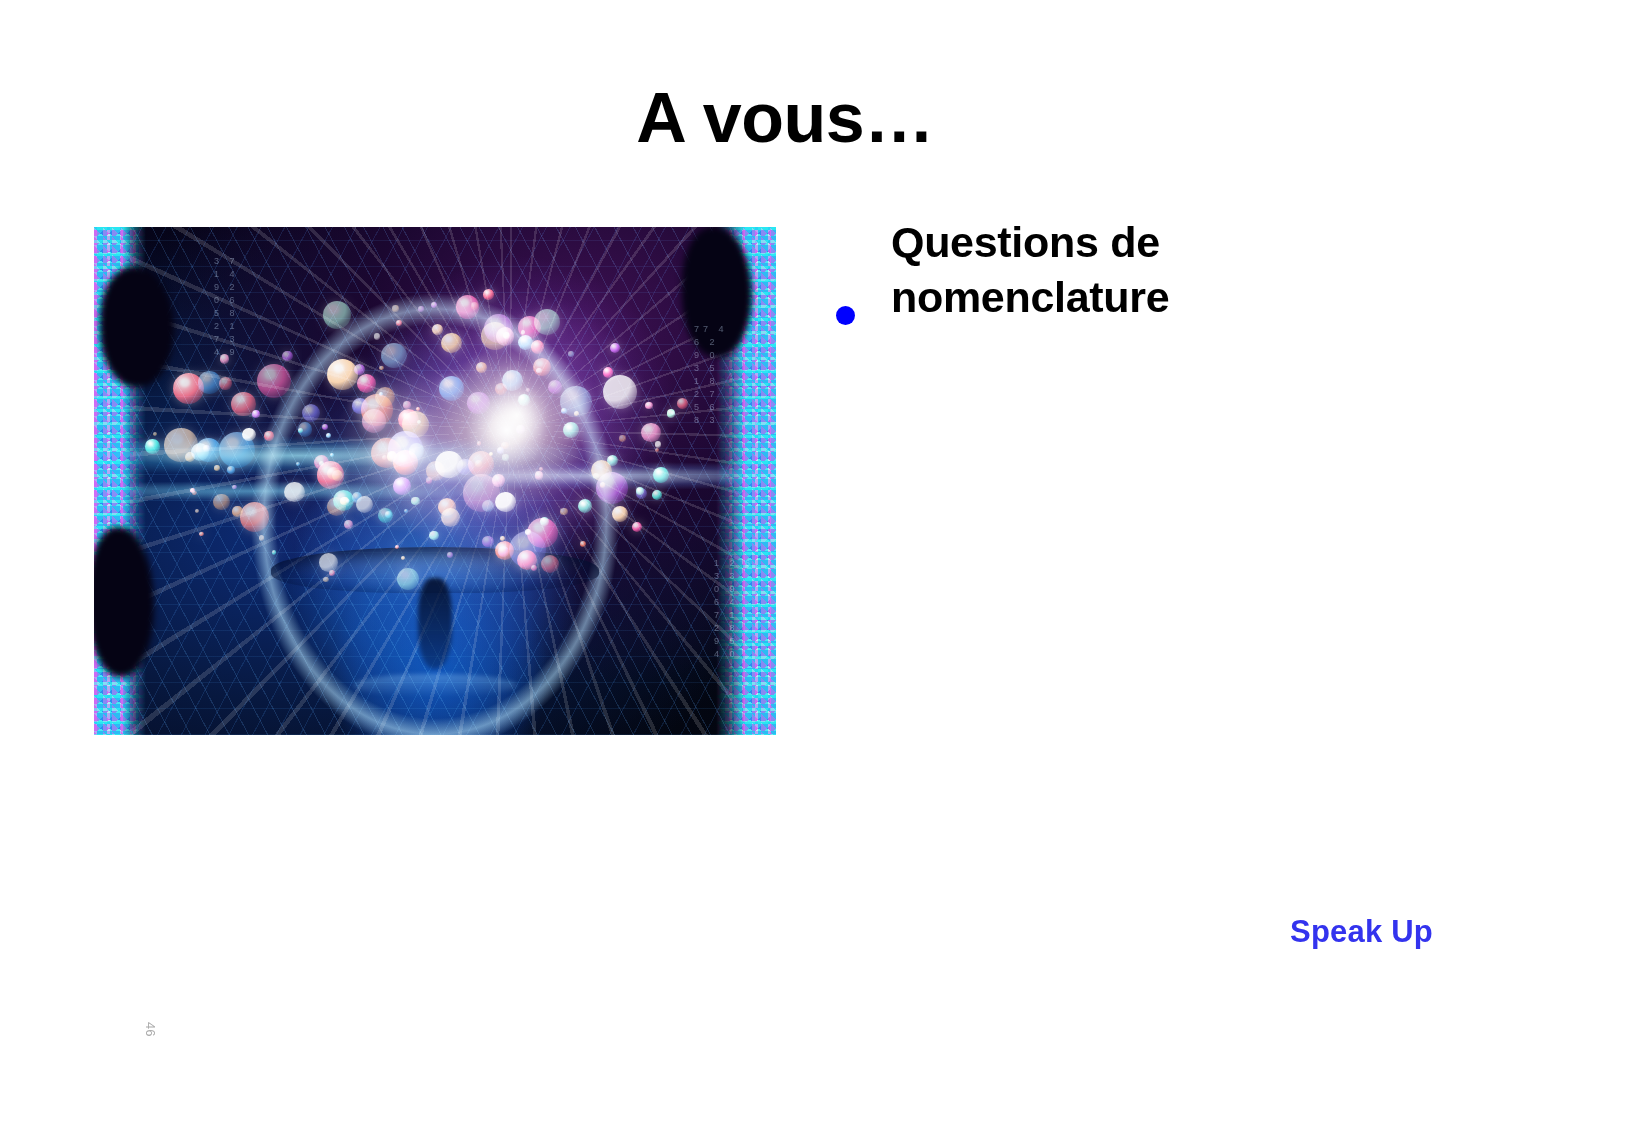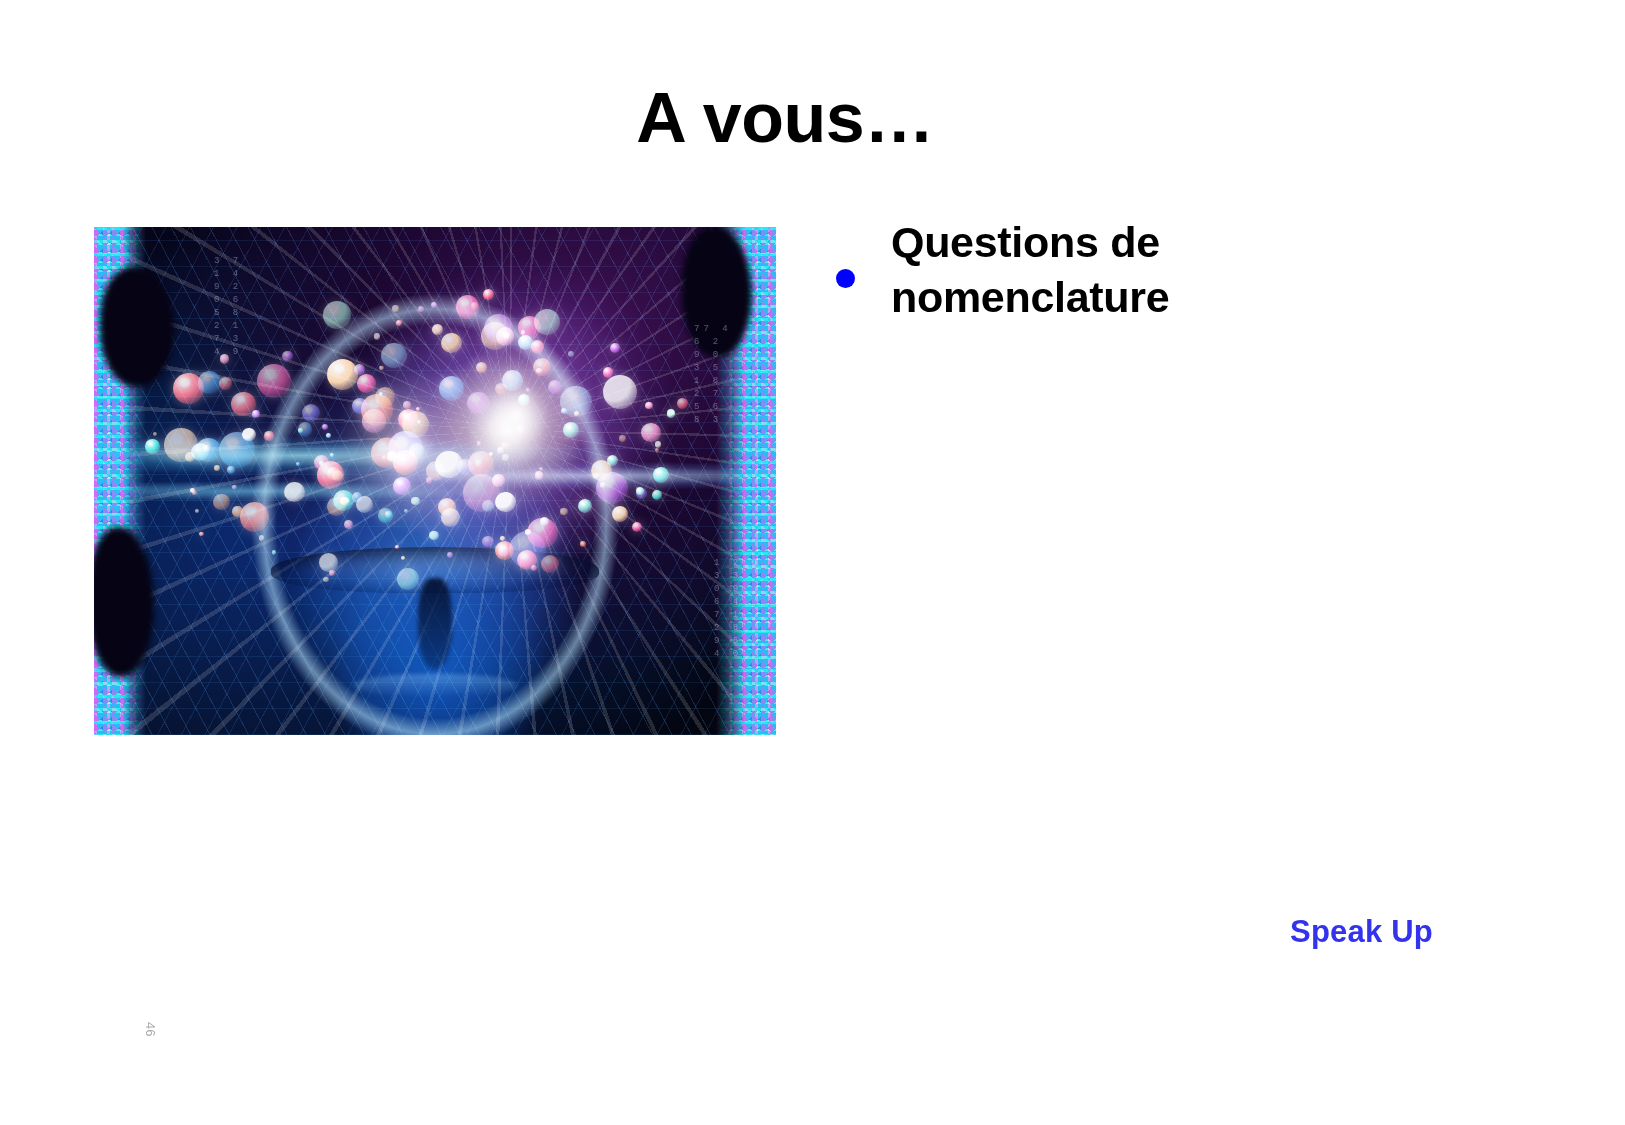--- a/index.html
+++ b/index.html
@@ -148,38 +148,38 @@
   
   .edge-blob {
     position: absolute;
     background: #050314;
     border-radius: 45% 55% 50% 50%;
     filter: blur(3px);
   }
   
   .digits {
     position: absolute;
-    font-family: Liberation Mono, monospace;
+    font-family: Liberation Sans, sans-serif;
     font-size: 9px;
     line-height: 13px;
     color: rgba(200,225,255,0.38);
     letter-spacing: 4px;
     white-space: pre;
     mix-blend-mode: screen;
     user-select: none;
   }
 
   
   #bullet-block {
     position: absolute;
     left: 836px;
     top: 215px;
     width: 520px;
   }
-  .bullet-row { display: flex; align-items: center; }
+  .bullet-row { display: flex; align-items: flex-end; }
   .bullet-dot {
     width: 19px; height: 19px;
     border-radius: 50%;
     background: #0000ff;
     flex: 0 0 19px;
     margin-top: 17px;
   }
   .bullet-text {
     margin-left: 36px;
     font-size: 43px;

